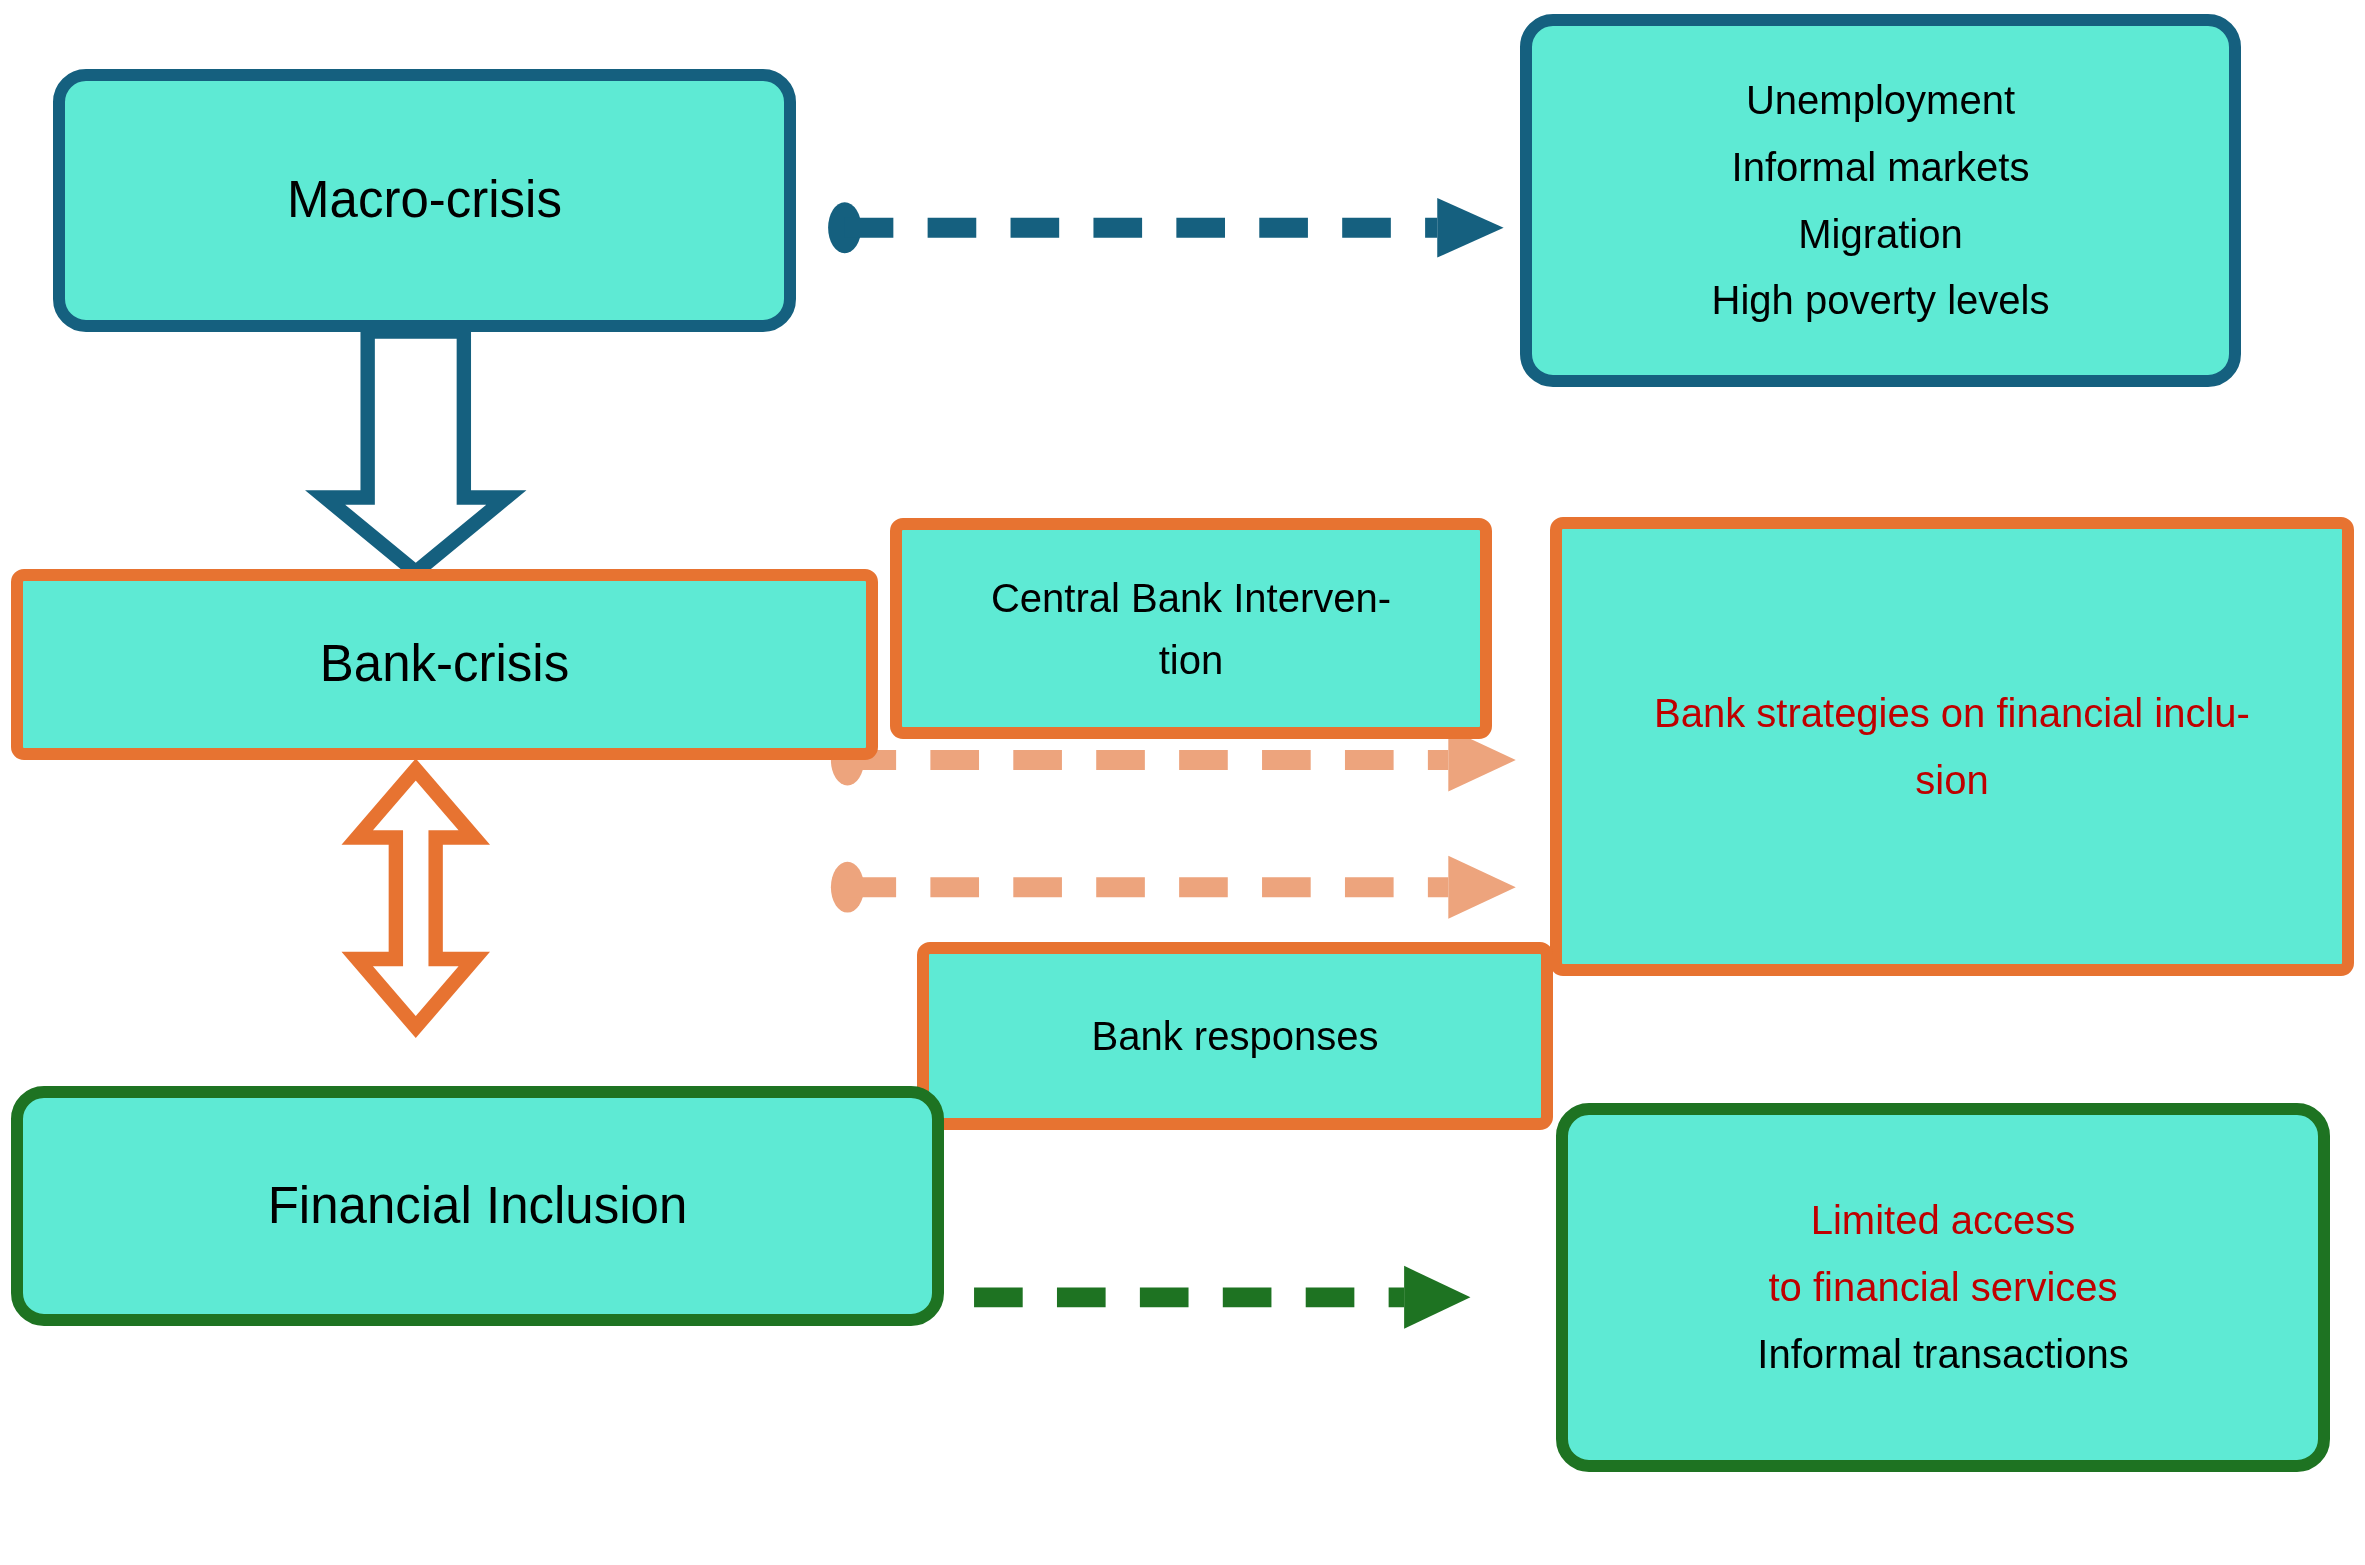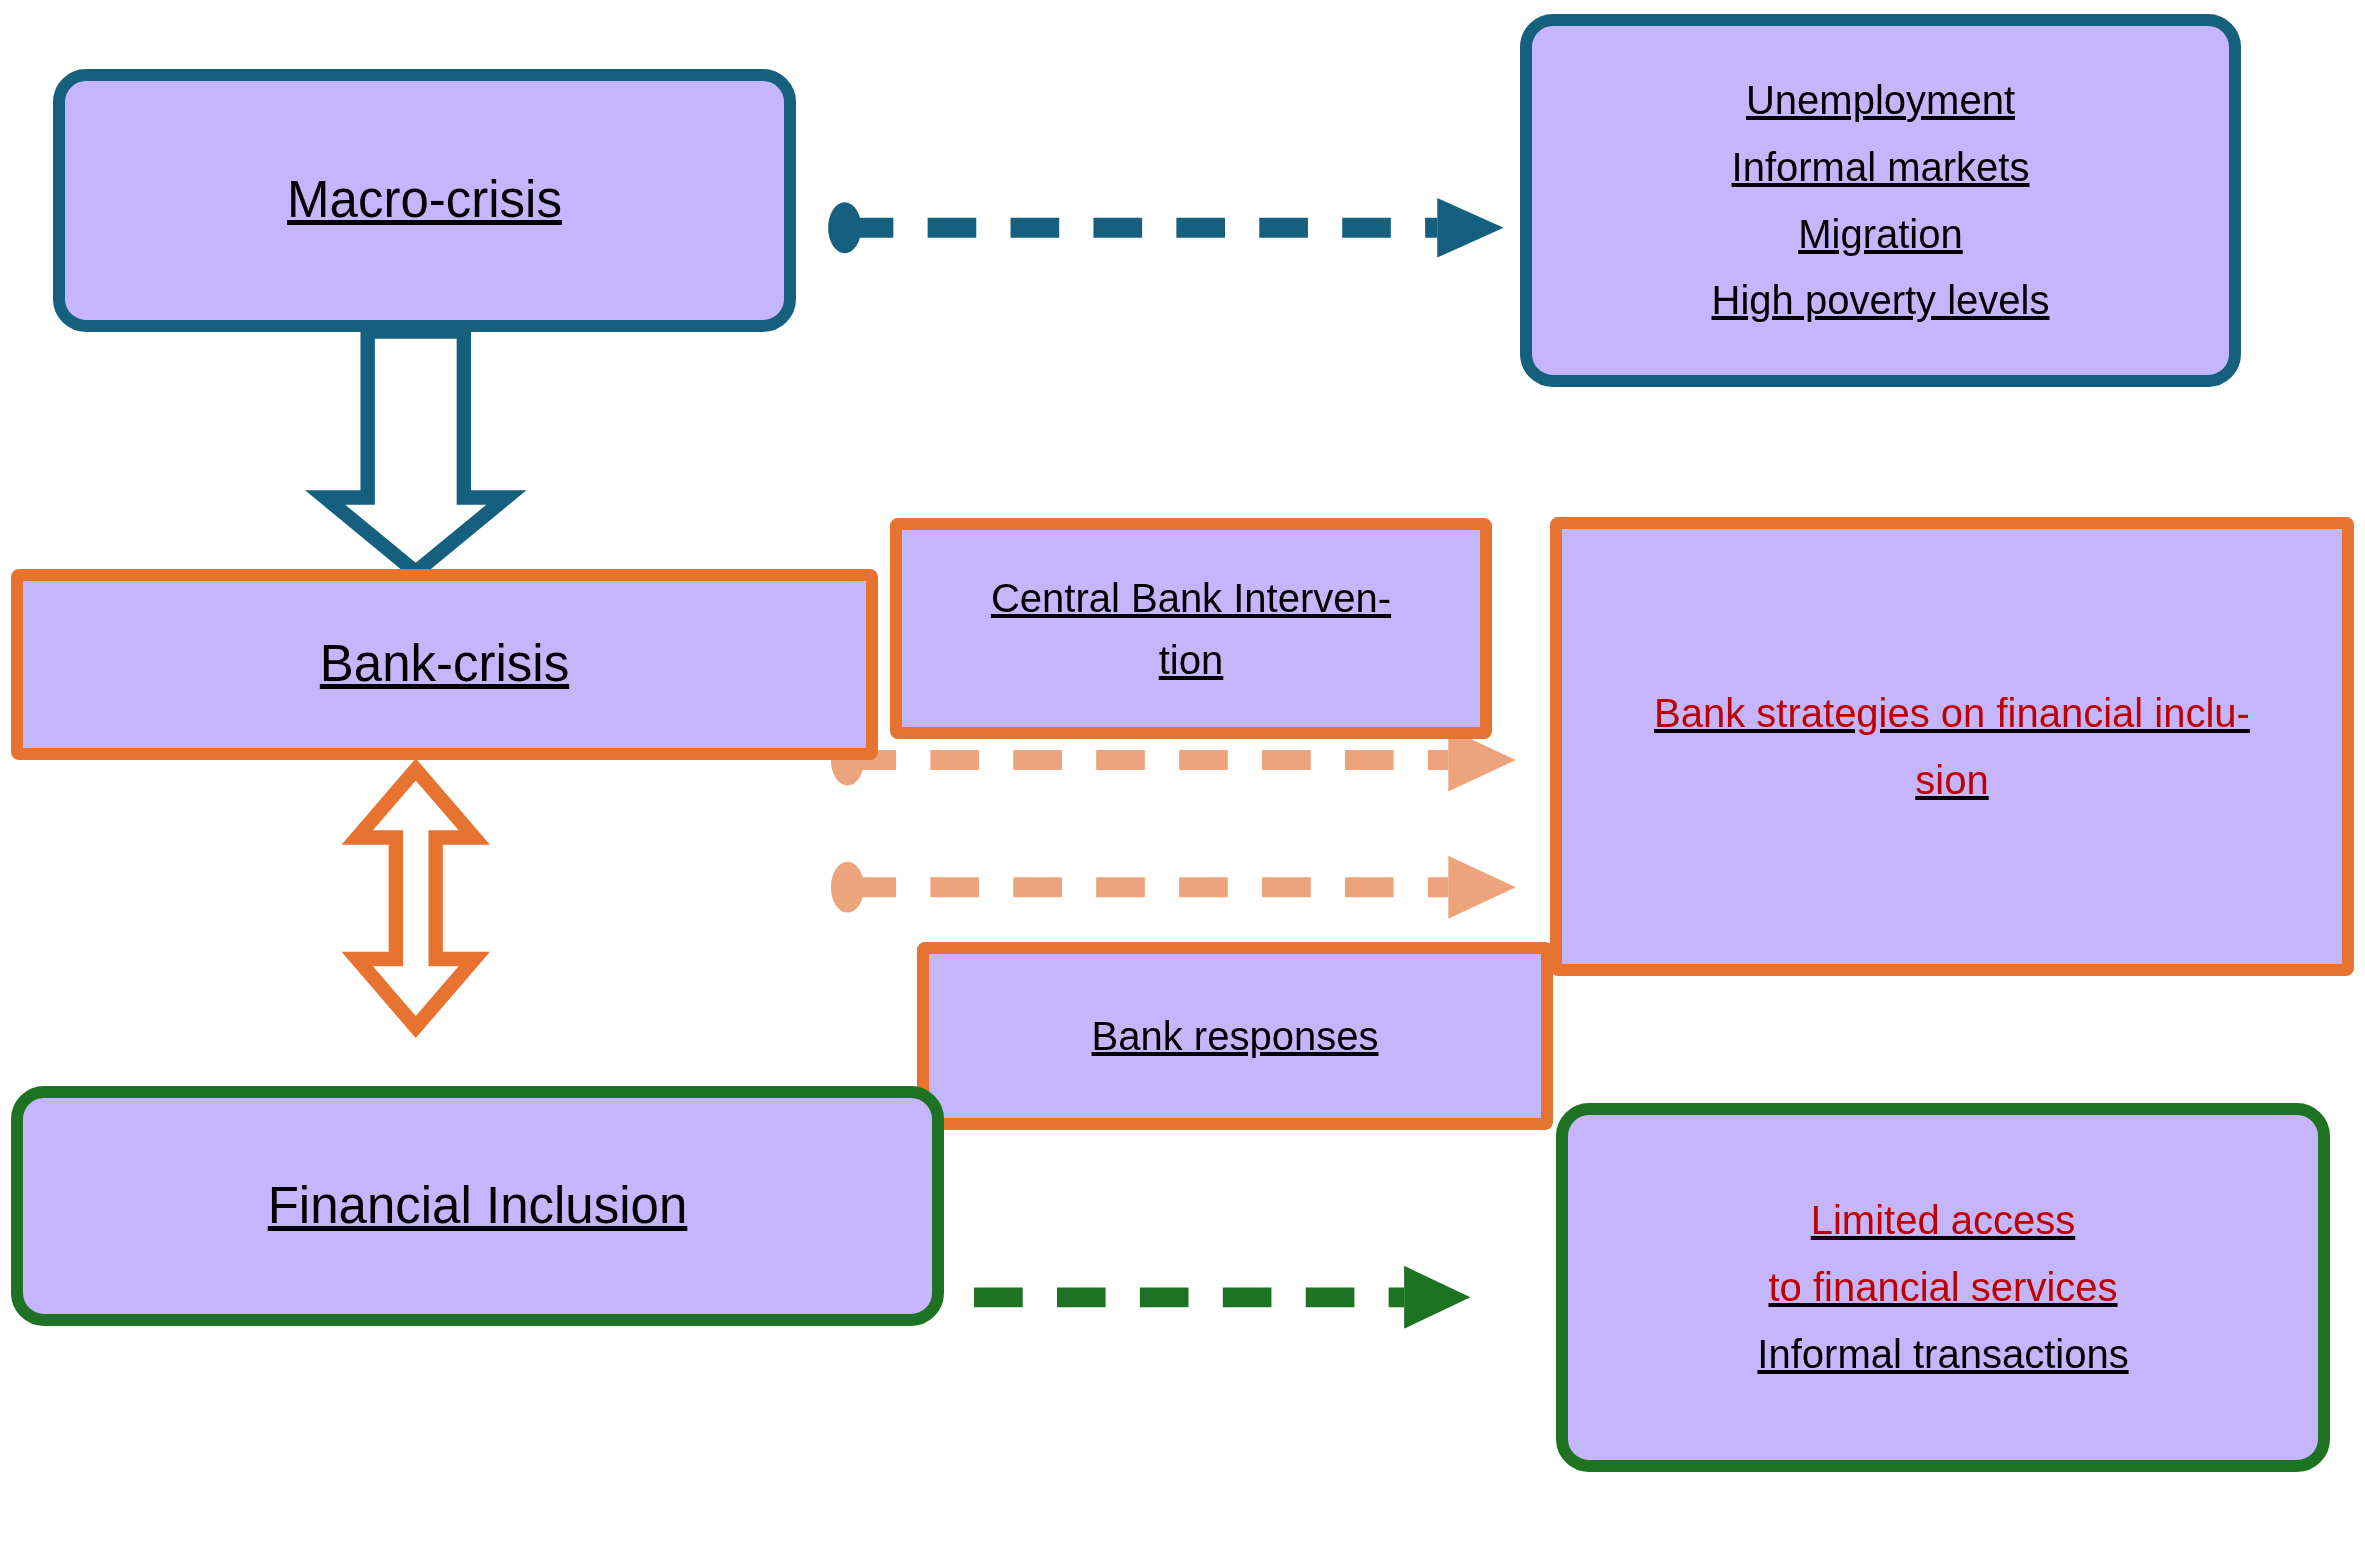--- a/index.html
+++ b/index.html
@@ -11,31 +11,30 @@
     overflow: hidden;
   }
   #canvas {
     position: relative;
     width: 2366px;
     height: 1566px;
     background: #ffffff;
   }
   .node {
     position: absolute;
-    background: #c4b5fd;
+    background: #5eead4;
     display: flex;
     flex-direction: column;
     align-items: center;
     justify-content: center;
     text-align: center;
     color: #000000;
-    text-decoration: underline;
   }
   .node.blue   { border: 12px solid #15607f; border-radius: 33px; }
-  .node.orange { border: 12px solid #e77331; border-radius: 8px; }
+  .node.orange { border: 12px solid #e77331; border-radius: 13px; }
   .node.green  { border: 12px solid #1e7322; border-radius: 33px; }
 
   .title-label {
     font-size: 51px;
     line-height: 1.15;
     color: #000000;
     white-space: nowrap;
   }
   .list-line {
     font-size: 40px;

